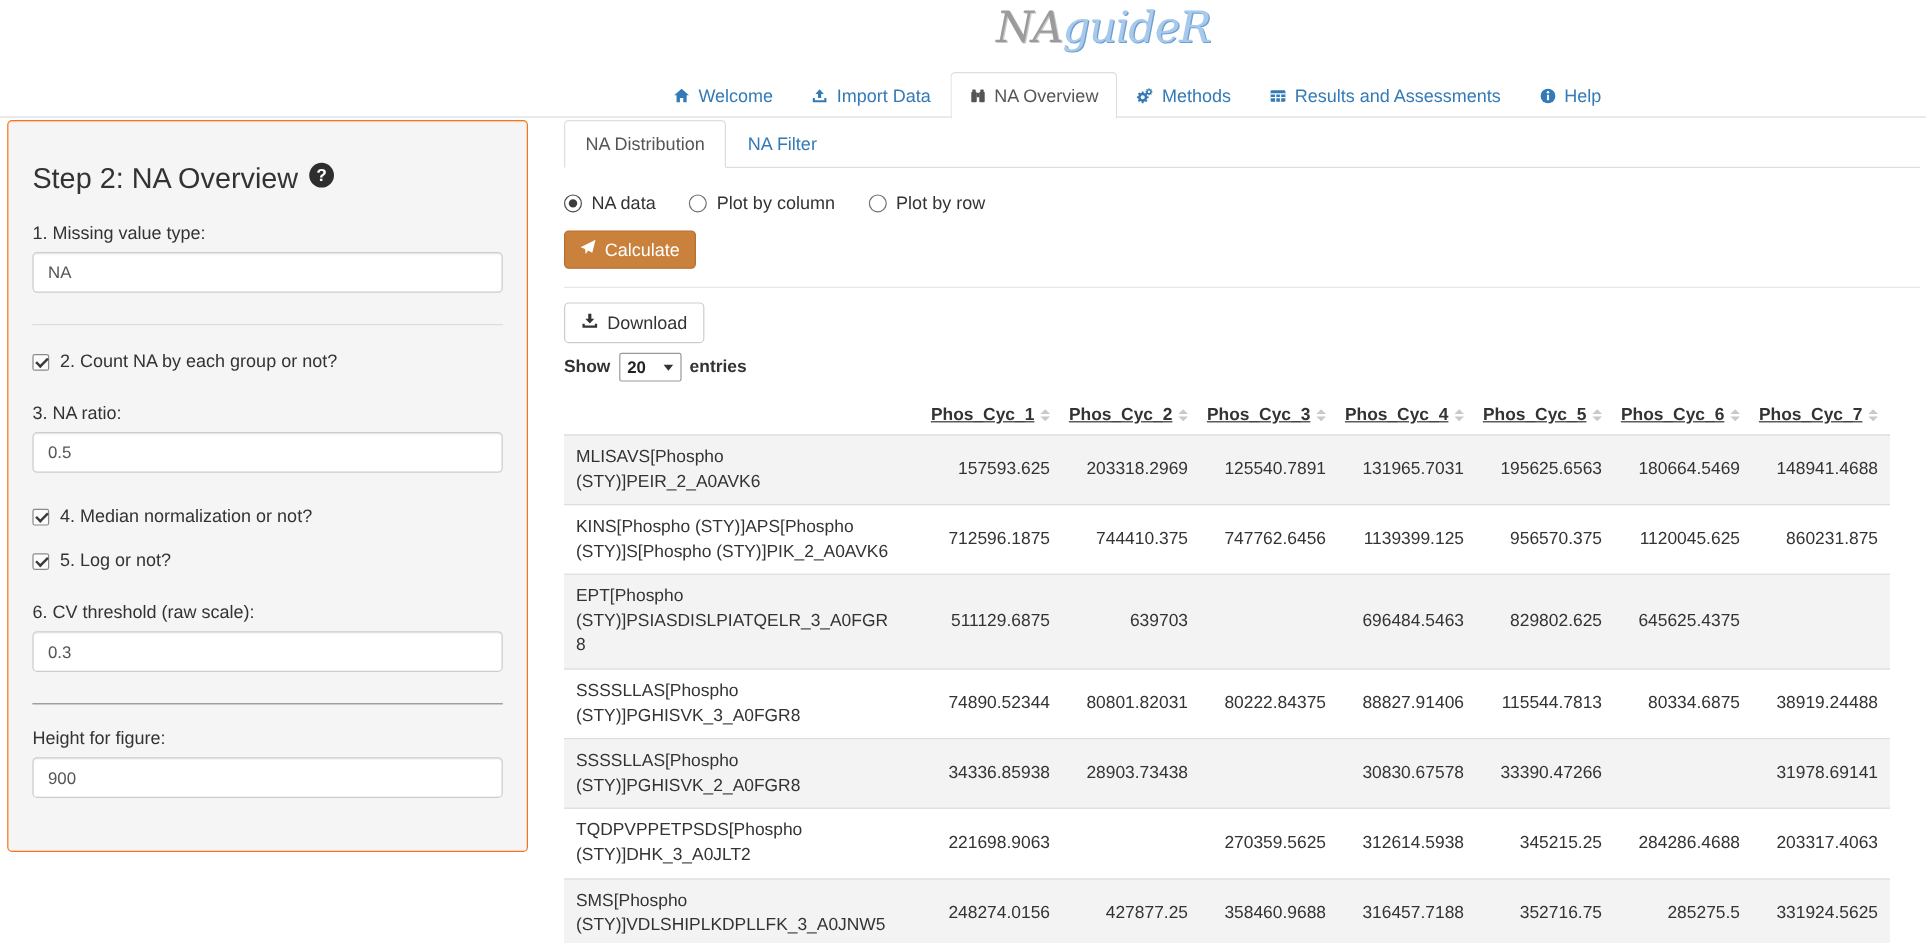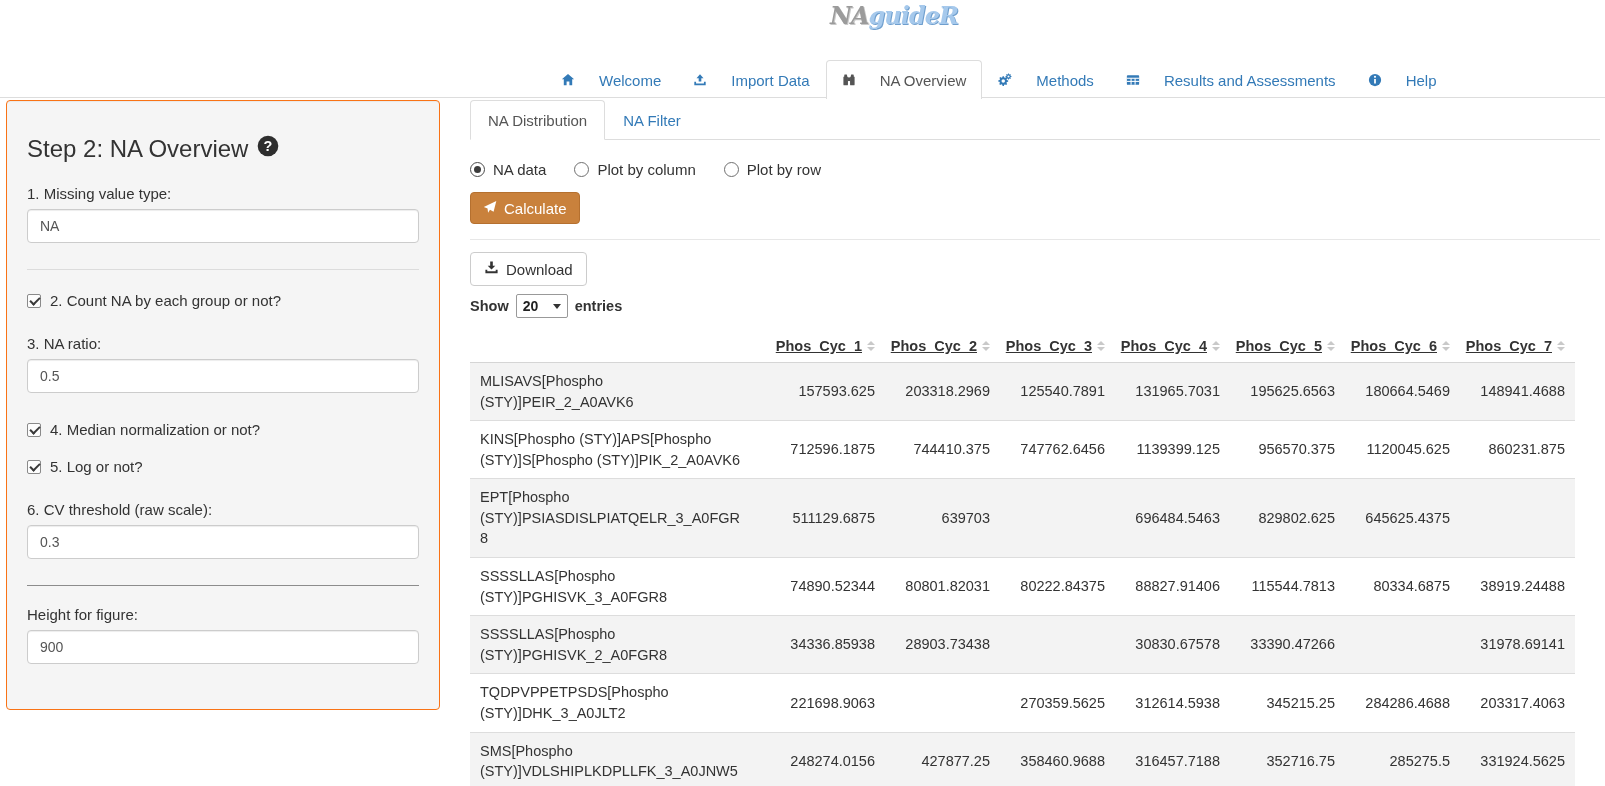--- a/index.html
+++ b/index.html
@@ -1,28 +1,28 @@
 <!DOCTYPE html>
 <html><head>
 <meta charset="utf-8">
 <style>
   * { margin:0; padding:0; box-sizing:border-box; }
   html,body { width:1605px; height:786px; overflow:hidden; background:#fff;
     font-family:"Liberation Sans", sans-serif; font-size:14px; color:#333; }
 
   
   .logo { position:absolute; top:2px; left:830px; font-family:"DejaVu Serif", serif;
-    font-style:italic; font-weight:bold; font-size:24px; letter-spacing:-1px; line-height:1.2; }
+    font-style:italic; font-weight:normal; font-size:36px; letter-spacing:-1px; line-height:1.2; }
   .logo .na { color:#9b9b9b; text-shadow:1px 1px 0 #c9c9c9; }
   .logo .guider { color:#a6c9ec; text-shadow:1px 1px 0 #6f9fce; }
 
   
   .nav-bar { position:absolute; top:60px; left:0; width:1605px; height:38px; border-bottom:1px solid #ddd; }
   .nav-list { display:flex; margin-left:545px; list-style:none; height:38px; }
-  .nav-item { display:flex; align-items:center; gap:24px; padding:0 15px; font-size:15px;
+  .nav-item { display:flex; align-items:center; gap:7px; padding:0 15px; font-size:15px;
     color:#337ab7; cursor:pointer; border:1px solid transparent; border-bottom:none;
     border-radius:4px 4px 0 0; height:39px; position:relative; }
   .nav-item.active { background:#fff; border-color:#ddd; color:#555; }
   .nav-item svg { display:block; }
 
   
   .sidebar { position:absolute; top:100px; left:6px; width:434px; height:610px;
     background:#f5f5f5; border:1px solid #f97316; border-radius:4px; padding:20px;
     box-shadow:inset 0 1px 1px rgba(0,0,0,.05); }
   .sidebar-title { font-size:24px; font-weight:400; color:#333; margin:14px 0 22px;

